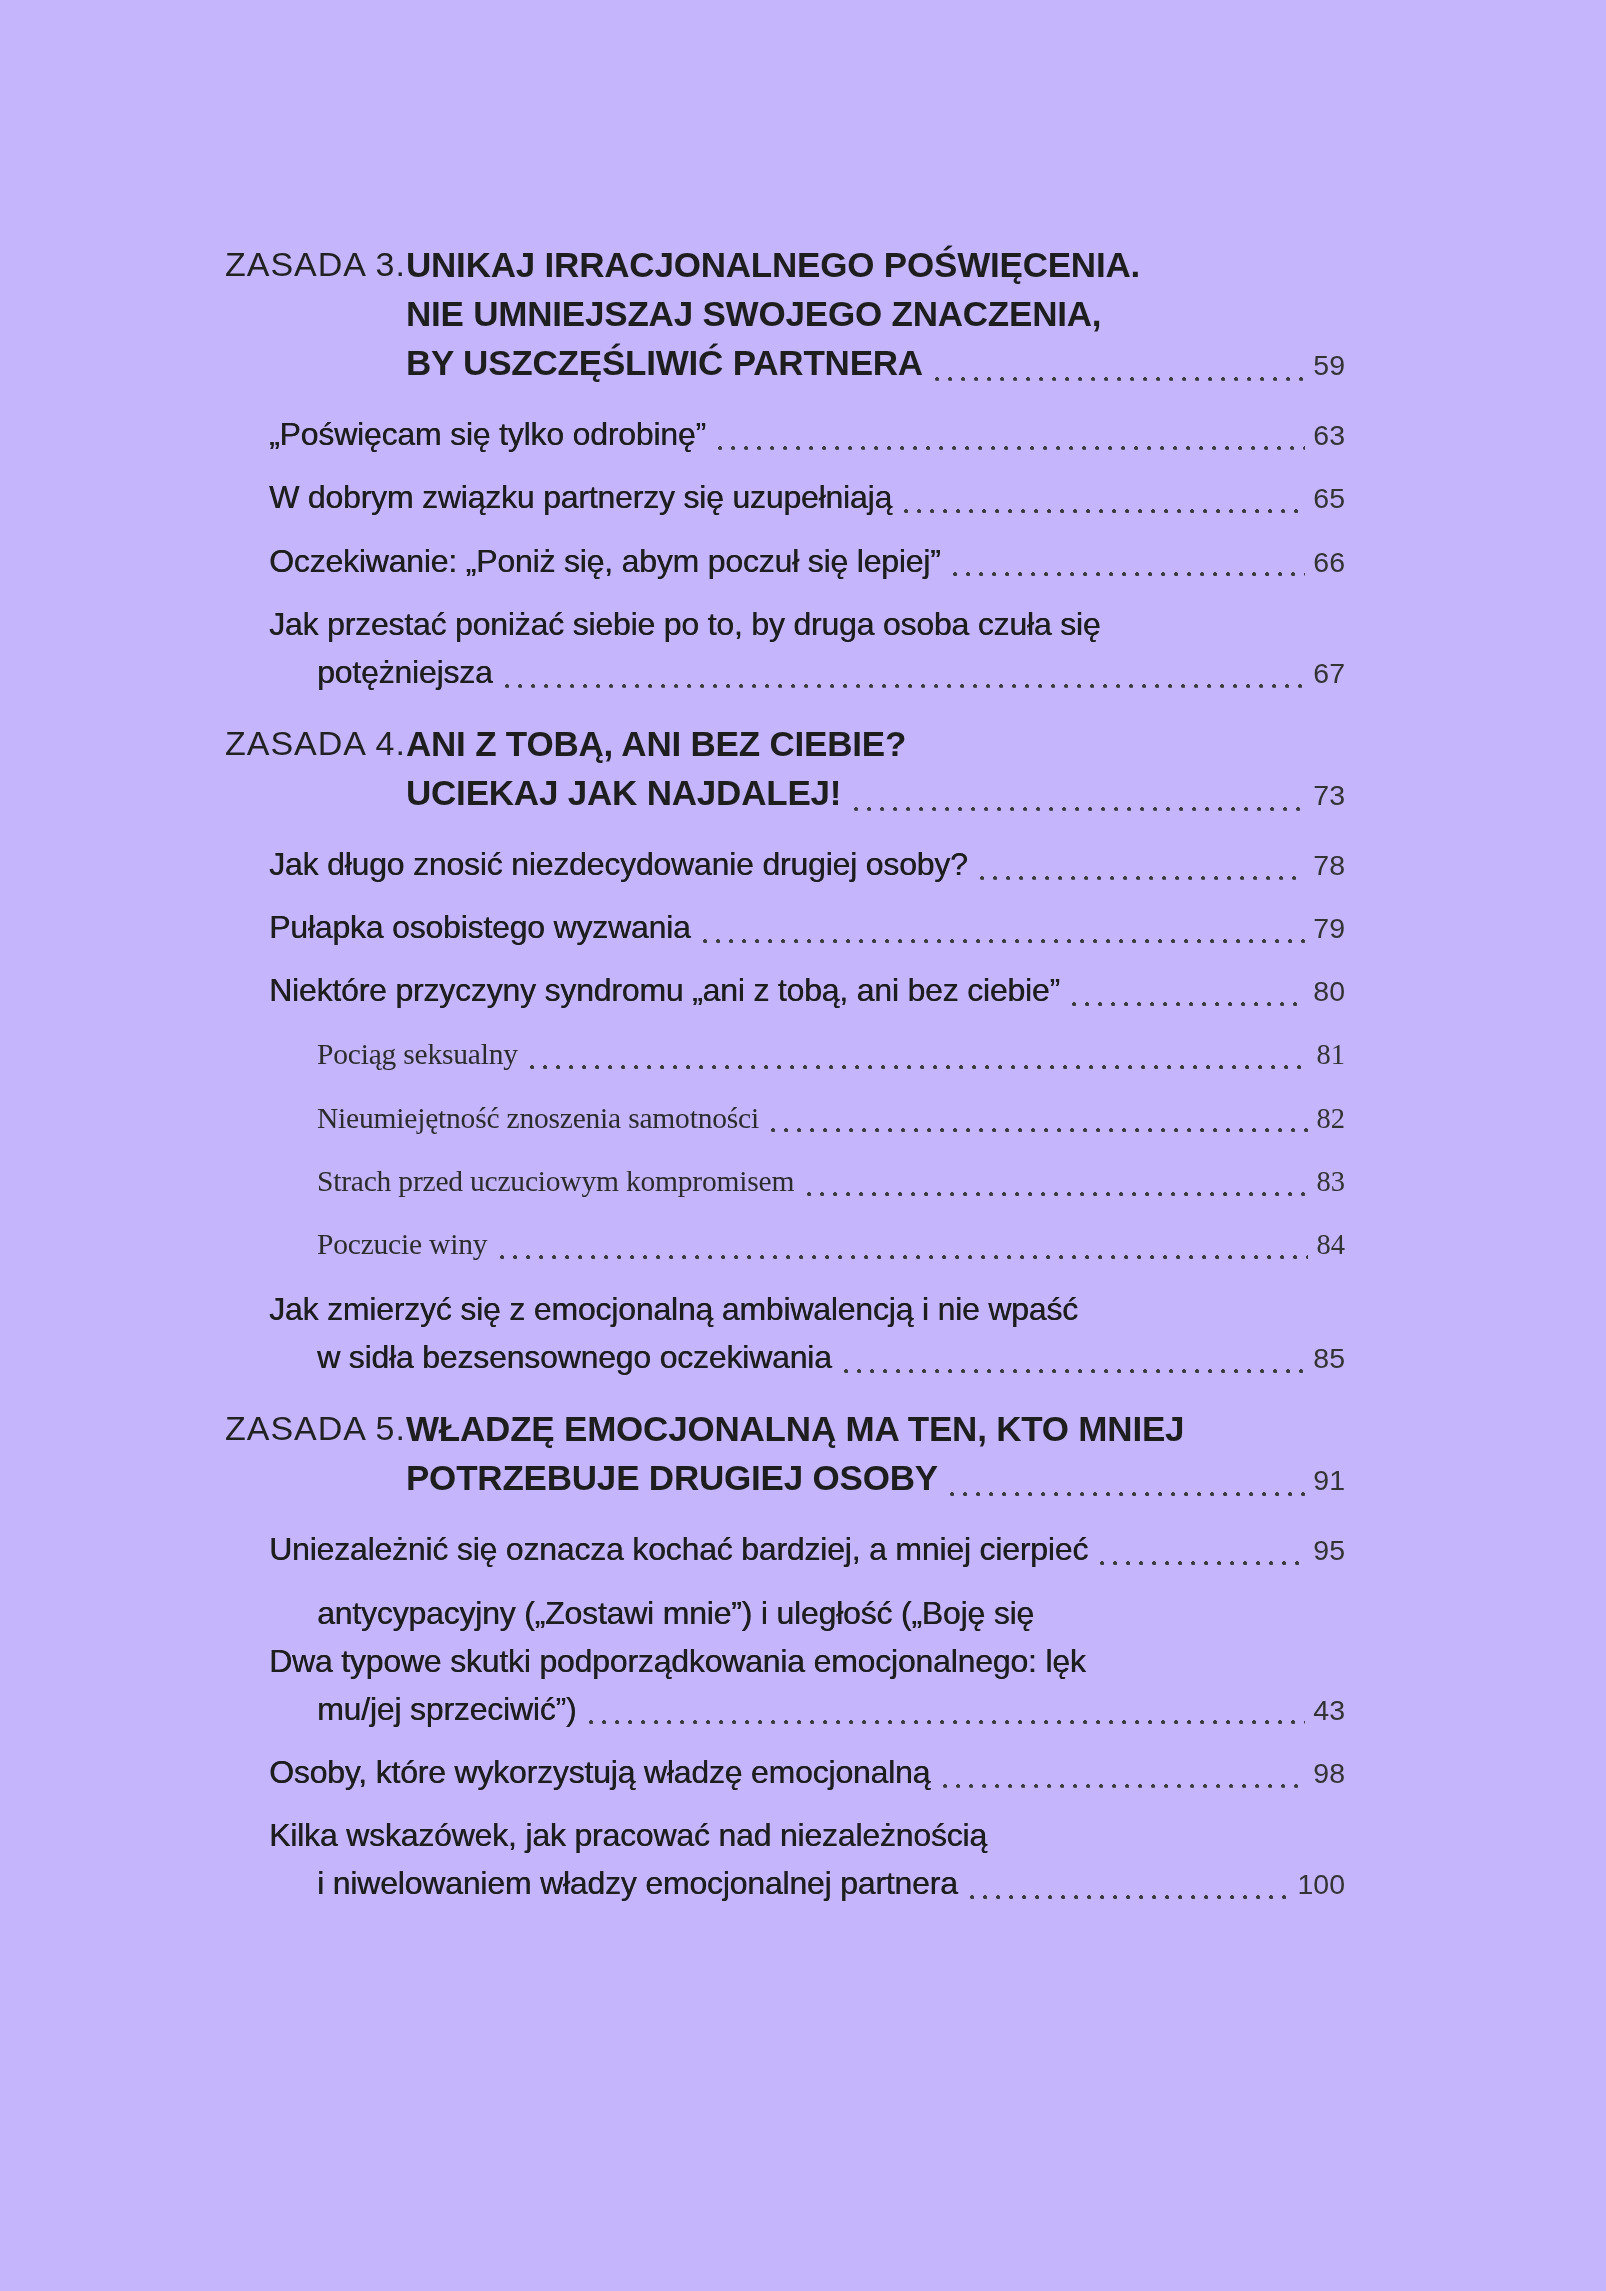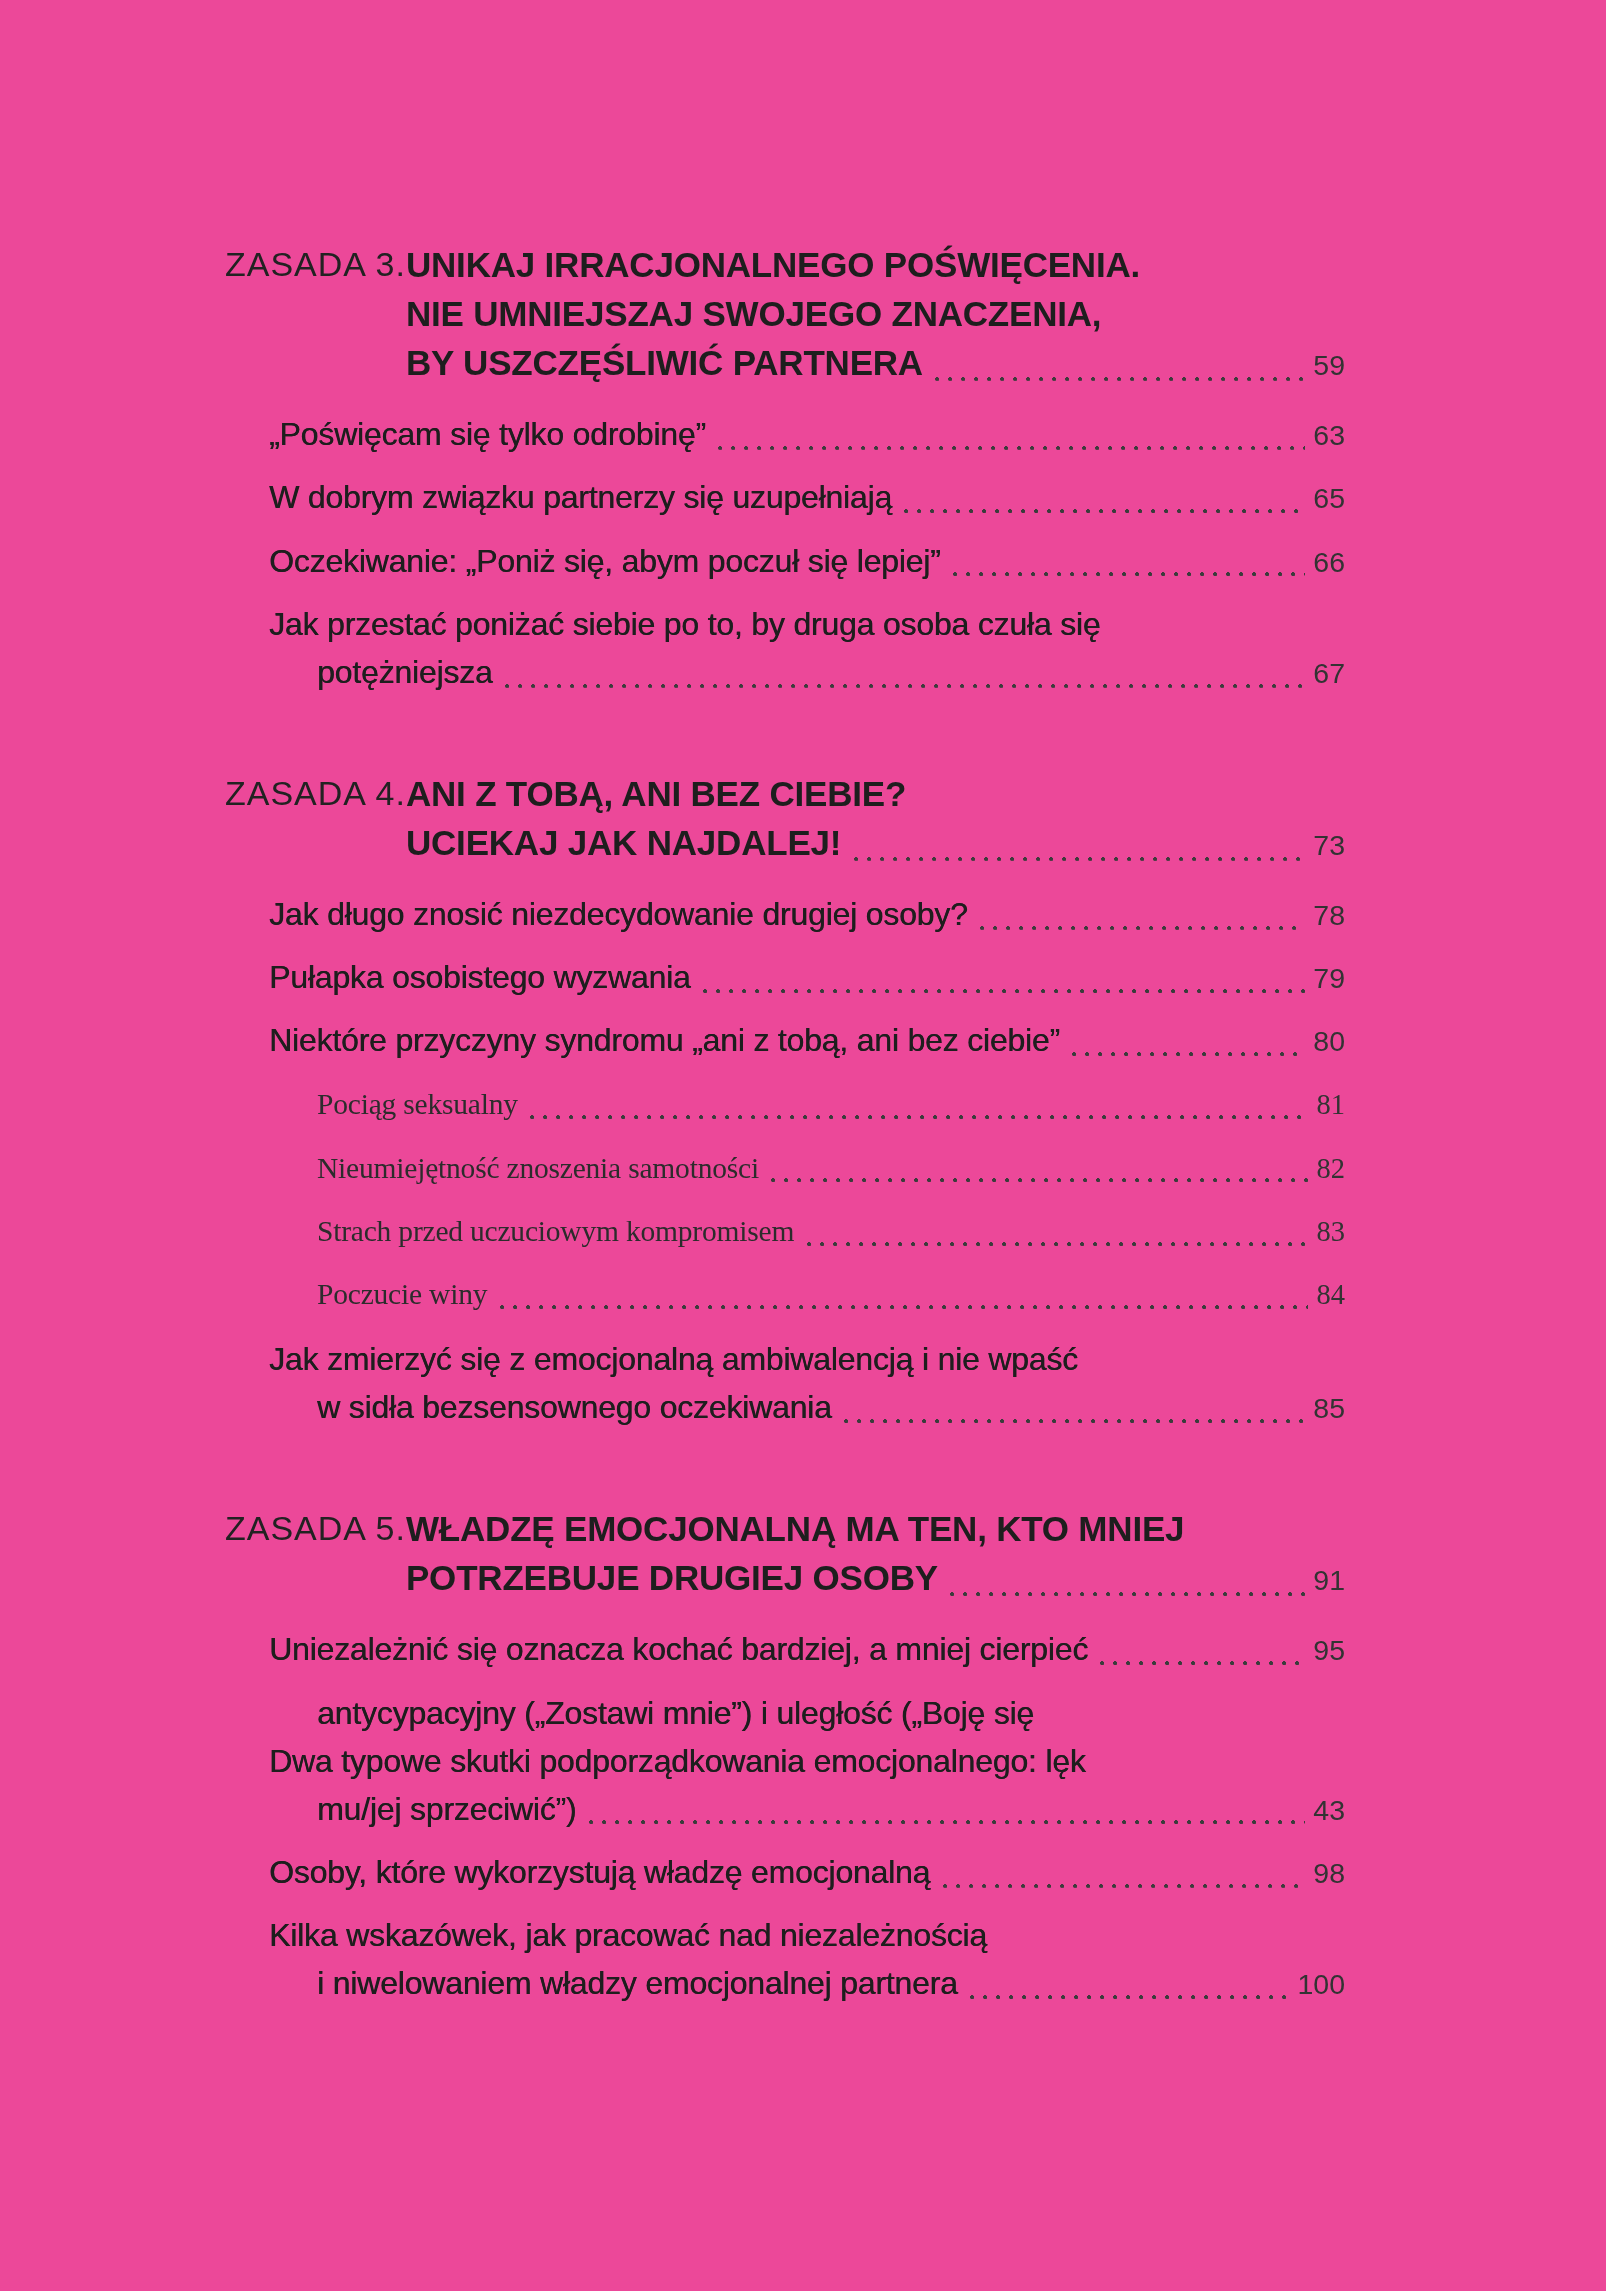--- a/index.html
+++ b/index.html
@@ -4,28 +4,28 @@
 <style>
   html, body {
     margin: 0;
     padding: 0;
     background: #ffffff;
   }
   .page {
     position: relative;
     width: 1606px;
     height: 2291px;
-    background: #ec4899;
+    background: #c4b5fd;
     font-family: "Liberation Sans", "DejaVu Sans", sans-serif;
     color: #1e1e1e;
     overflow: hidden;
     box-sizing: border-box;
     padding: 240px 261px 0 225px;
   }
-  .section { margin-top: 72px; }
+  .section { margin-top: 22px; }
   .section:first-child { margin-top: 0; }
 
   .heading {
     display: flex;
     align-items: flex-start;
   }
   .label {
     flex: 0 0 162px;
     font-size: 34px;
     font-weight: 400;

